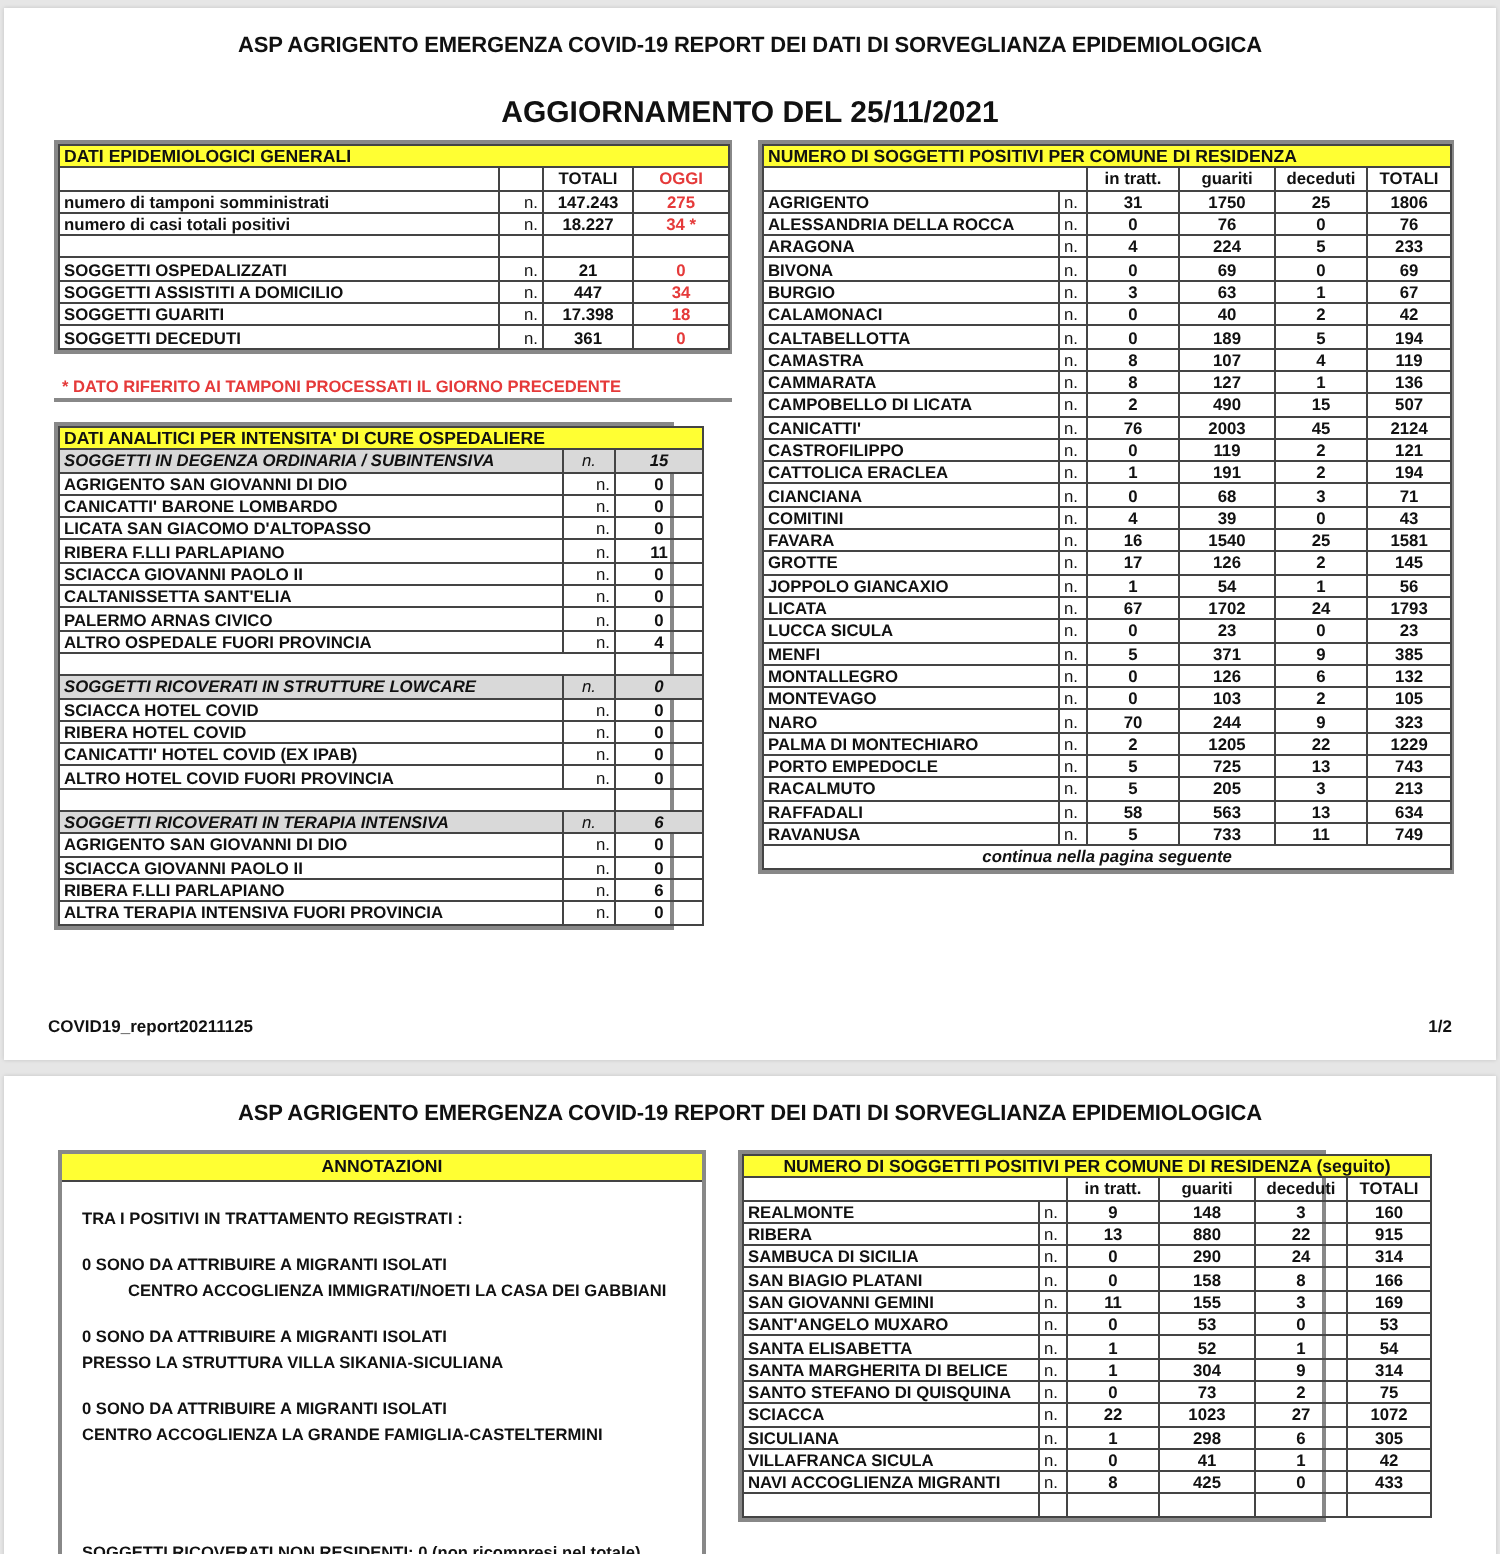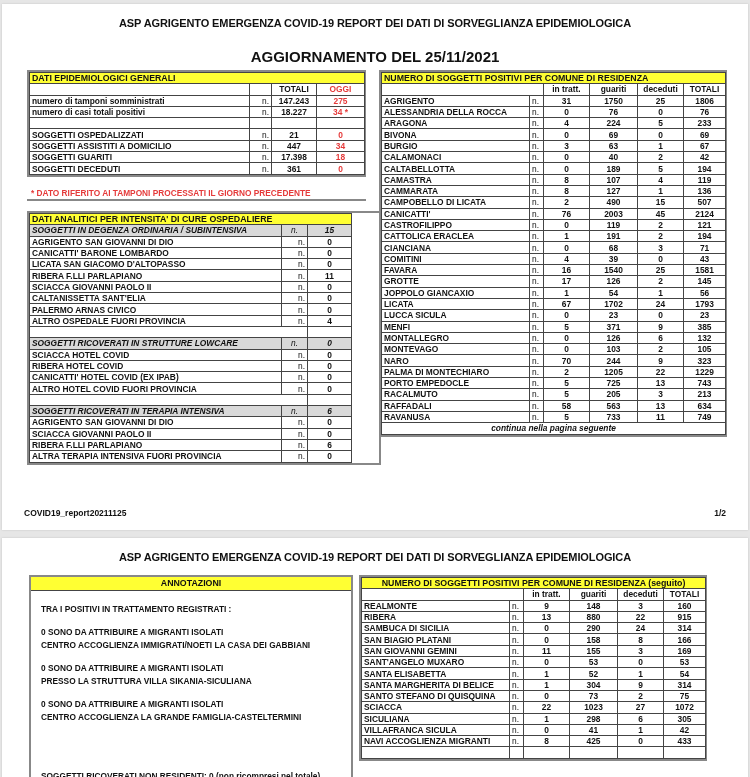--- a/index.html
+++ b/index.html
@@ -94,21 +94,21 @@
             <td class="r n">n.</td>
             <td class="c">361</td>
             <td class="c red">0</td>
           </tr>
         </tbody>
     </table>
   </div>
   <div class="footnote" style="left:29px; top:184px;">* DATO RIFERITO AI TAMPONI PROCESSATI IL GIORNO PRECEDENTE</div>
   <div style="position:absolute; left:25px; top:195px; width:339px; border-bottom:2px solid #888;"></div>
 
-  <div class="tblwrap" style="left:25px; top:207px; width:354px;">
+  <div class="tblwrap" style="left:25px; top:207px; width:310px;">
     <table style="width:322px;">
       <colgroup>
           <col style="width:252px">
           <col style="width:26px">
           <col style="width:44px">
         </colgroup>
       <tbody>
           <tr>
             <td colspan="3" class="ttl">DATI ANALITICI PER INTENSITA' DI CURE OSPEDALIERE</td>
           </tr>
@@ -489,29 +489,29 @@
   <div class="footer-right">1/2</div>
 </div>
 
 <div class="page" id="page2">
   <div class="hdr" style="top:13px;">ASP AGRIGENTO   EMERGENZA COVID-19   REPORT DEI DATI DI SORVEGLIANZA EPIDEMIOLOGICA</div>
 
   <div class="note-box">
     <div class="note-title">ANNOTAZIONI</div>
     <div class="note-line" style="top:27px;">TRA I POSITIVI IN TRATTAMENTO REGISTRATI :</div>
     <div class="note-line" style="top:50px;">0 SONO DA ATTRIBUIRE A MIGRANTI ISOLATI</div>
-    <div class="note-line" style="top:63px;">CENTRO ACCOGLIENZA IMMIGRATI/NOETI LA CASA DEI GABBIANI</div>
+    <div class="note-line" style="top:63px;margin-left:23px;">CENTRO ACCOGLIENZA IMMIGRATI/NOETI LA CASA DEI GABBIANI</div>
     <div class="note-line" style="top:86px;">0 SONO DA ATTRIBUIRE A MIGRANTI ISOLATI</div>
     <div class="note-line" style="top:99px;">PRESSO LA STRUTTURA VILLA SIKANIA-SICULIANA</div>
     <div class="note-line" style="top:122px;">0 SONO DA ATTRIBUIRE A MIGRANTI ISOLATI</div>
     <div class="note-line" style="top:135px;">CENTRO ACCOGLIENZA  LA GRANDE FAMIGLIA-CASTELTERMINI</div>
     <div class="note-line" style="top:170px;margin-top:24px;">SOGGETTI RICOVERATI NON RESIDENTI: 0 (non ricompresi nel totale)</div>
   </div>
 
-  <div class="tblwrap" style="left:357px; top:37px; width:348px;">
+  <div class="tblwrap" style="left:367px; top:37px; width:294px;">
     <table style="width:344px;">
       <colgroup>
           <col style="width:148px">
           <col style="width:14px">
           <col style="width:46px">
           <col style="width:48px">
           <col style="width:46px">
           <col style="width:42px">
         </colgroup>
       <tbody>

